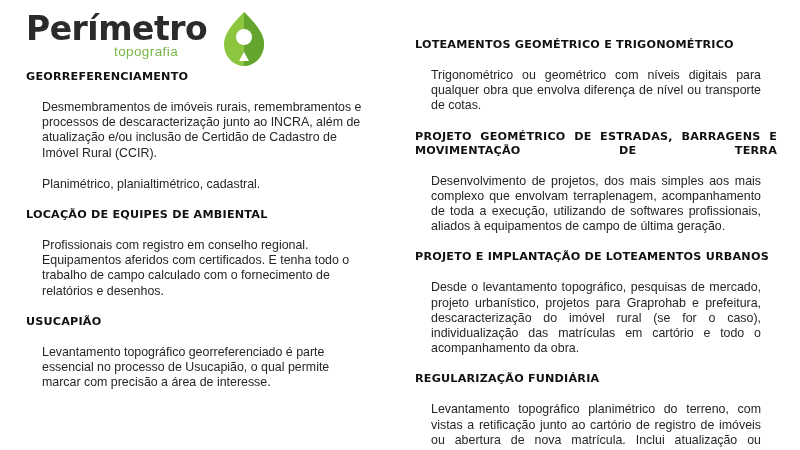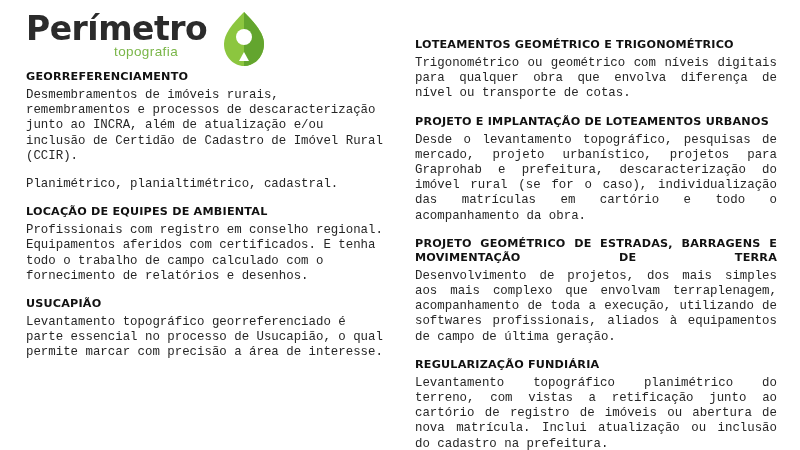--- a/index.html
+++ b/index.html
@@ -82,25 +82,25 @@
     color: #111111;
     letter-spacing: 0.2px;
     margin: 0 0 4px 0;
     line-height: 14px;
   }
   .sec-title.justify {
     text-align: justify;
     text-align-last: justify;
   }
   .sec-body {
-    font-family: Liberation Mono, monospace;
+    font-family: Liberation Sans, sans-serif;
     font-size: 12.4px;
     line-height: 15.2px;
     color: #262626;
-    margin: 0;
+    margin: 16px;
     text-align: justify;
   }
   .col-left .sec-body { text-align: left; }
   .col-right .sec-body { text-align: justify; }
 </style>
 </head>
 <body>
 
 <div class="page">
 
@@ -134,26 +134,26 @@
       <p class="sec-body">Levantamento topográfico georreferenciado é parte essencial no processo de Usucapião, o qual permite marcar com precisão a área de interesse.</p>
     </div>
   </div>
 
   <div class="col col-right">
     <div class="sec">
       <p class="sec-title">LOTEAMENTOS GEOMÉTRICO E TRIGONOMÉTRICO</p>
       <p class="sec-body">Trigonométrico ou geométrico com níveis digitais para qualquer obra que envolva diferença de nível ou transporte de cotas.</p>
     </div>
     <div class="sec">
+      <p class="sec-title justify">PROJETO GEOMÉTRICO DE ESTRADAS, BARRAGENS E MOVIMENTAÇÃO DE TERRA</p>
+      <p class="sec-body">Desenvolvimento de projetos, dos mais simples aos mais complexo que envolvam terraplenagem, acompanhamento de toda a execução, utilizando de softwares profissionais, aliados à equipamentos de campo de última geração.</p>
+    </div>
+    <div class="sec">
       <p class="sec-title">PROJETO E IMPLANTAÇÃO DE LOTEAMENTOS URBANOS</p>
       <p class="sec-body">Desde o levantamento topográfico, pesquisas de mercado, projeto urbanístico, projetos para Graprohab e prefeitura, descaracterização do imóvel rural (se for o caso), individualização das matrículas em cartório e todo o acompanhamento da obra.</p>
-    </div>
-    <div class="sec">
-      <p class="sec-title justify">PROJETO GEOMÉTRICO DE ESTRADAS, BARRAGENS E MOVIMENTAÇÃO DE TERRA</p>
-      <p class="sec-body">Desenvolvimento de projetos, dos mais simples aos mais complexo que envolvam terraplenagem, acompanhamento de toda a execução, utilizando de softwares profissionais, aliados à equipamentos de campo de última geração.</p>
     </div>
     <div class="sec">
       <p class="sec-title">REGULARIZAÇÃO FUNDIÁRIA</p>
       <p class="sec-body">Levantamento topográfico planimétrico do terreno, com vistas a retificação junto ao cartório de registro de imóveis ou abertura de nova matrícula. Inclui atualização ou inclusão do cadastro na prefeitura.</p>
     </div>
   </div>
 
 </div>
 
 </body></html>

